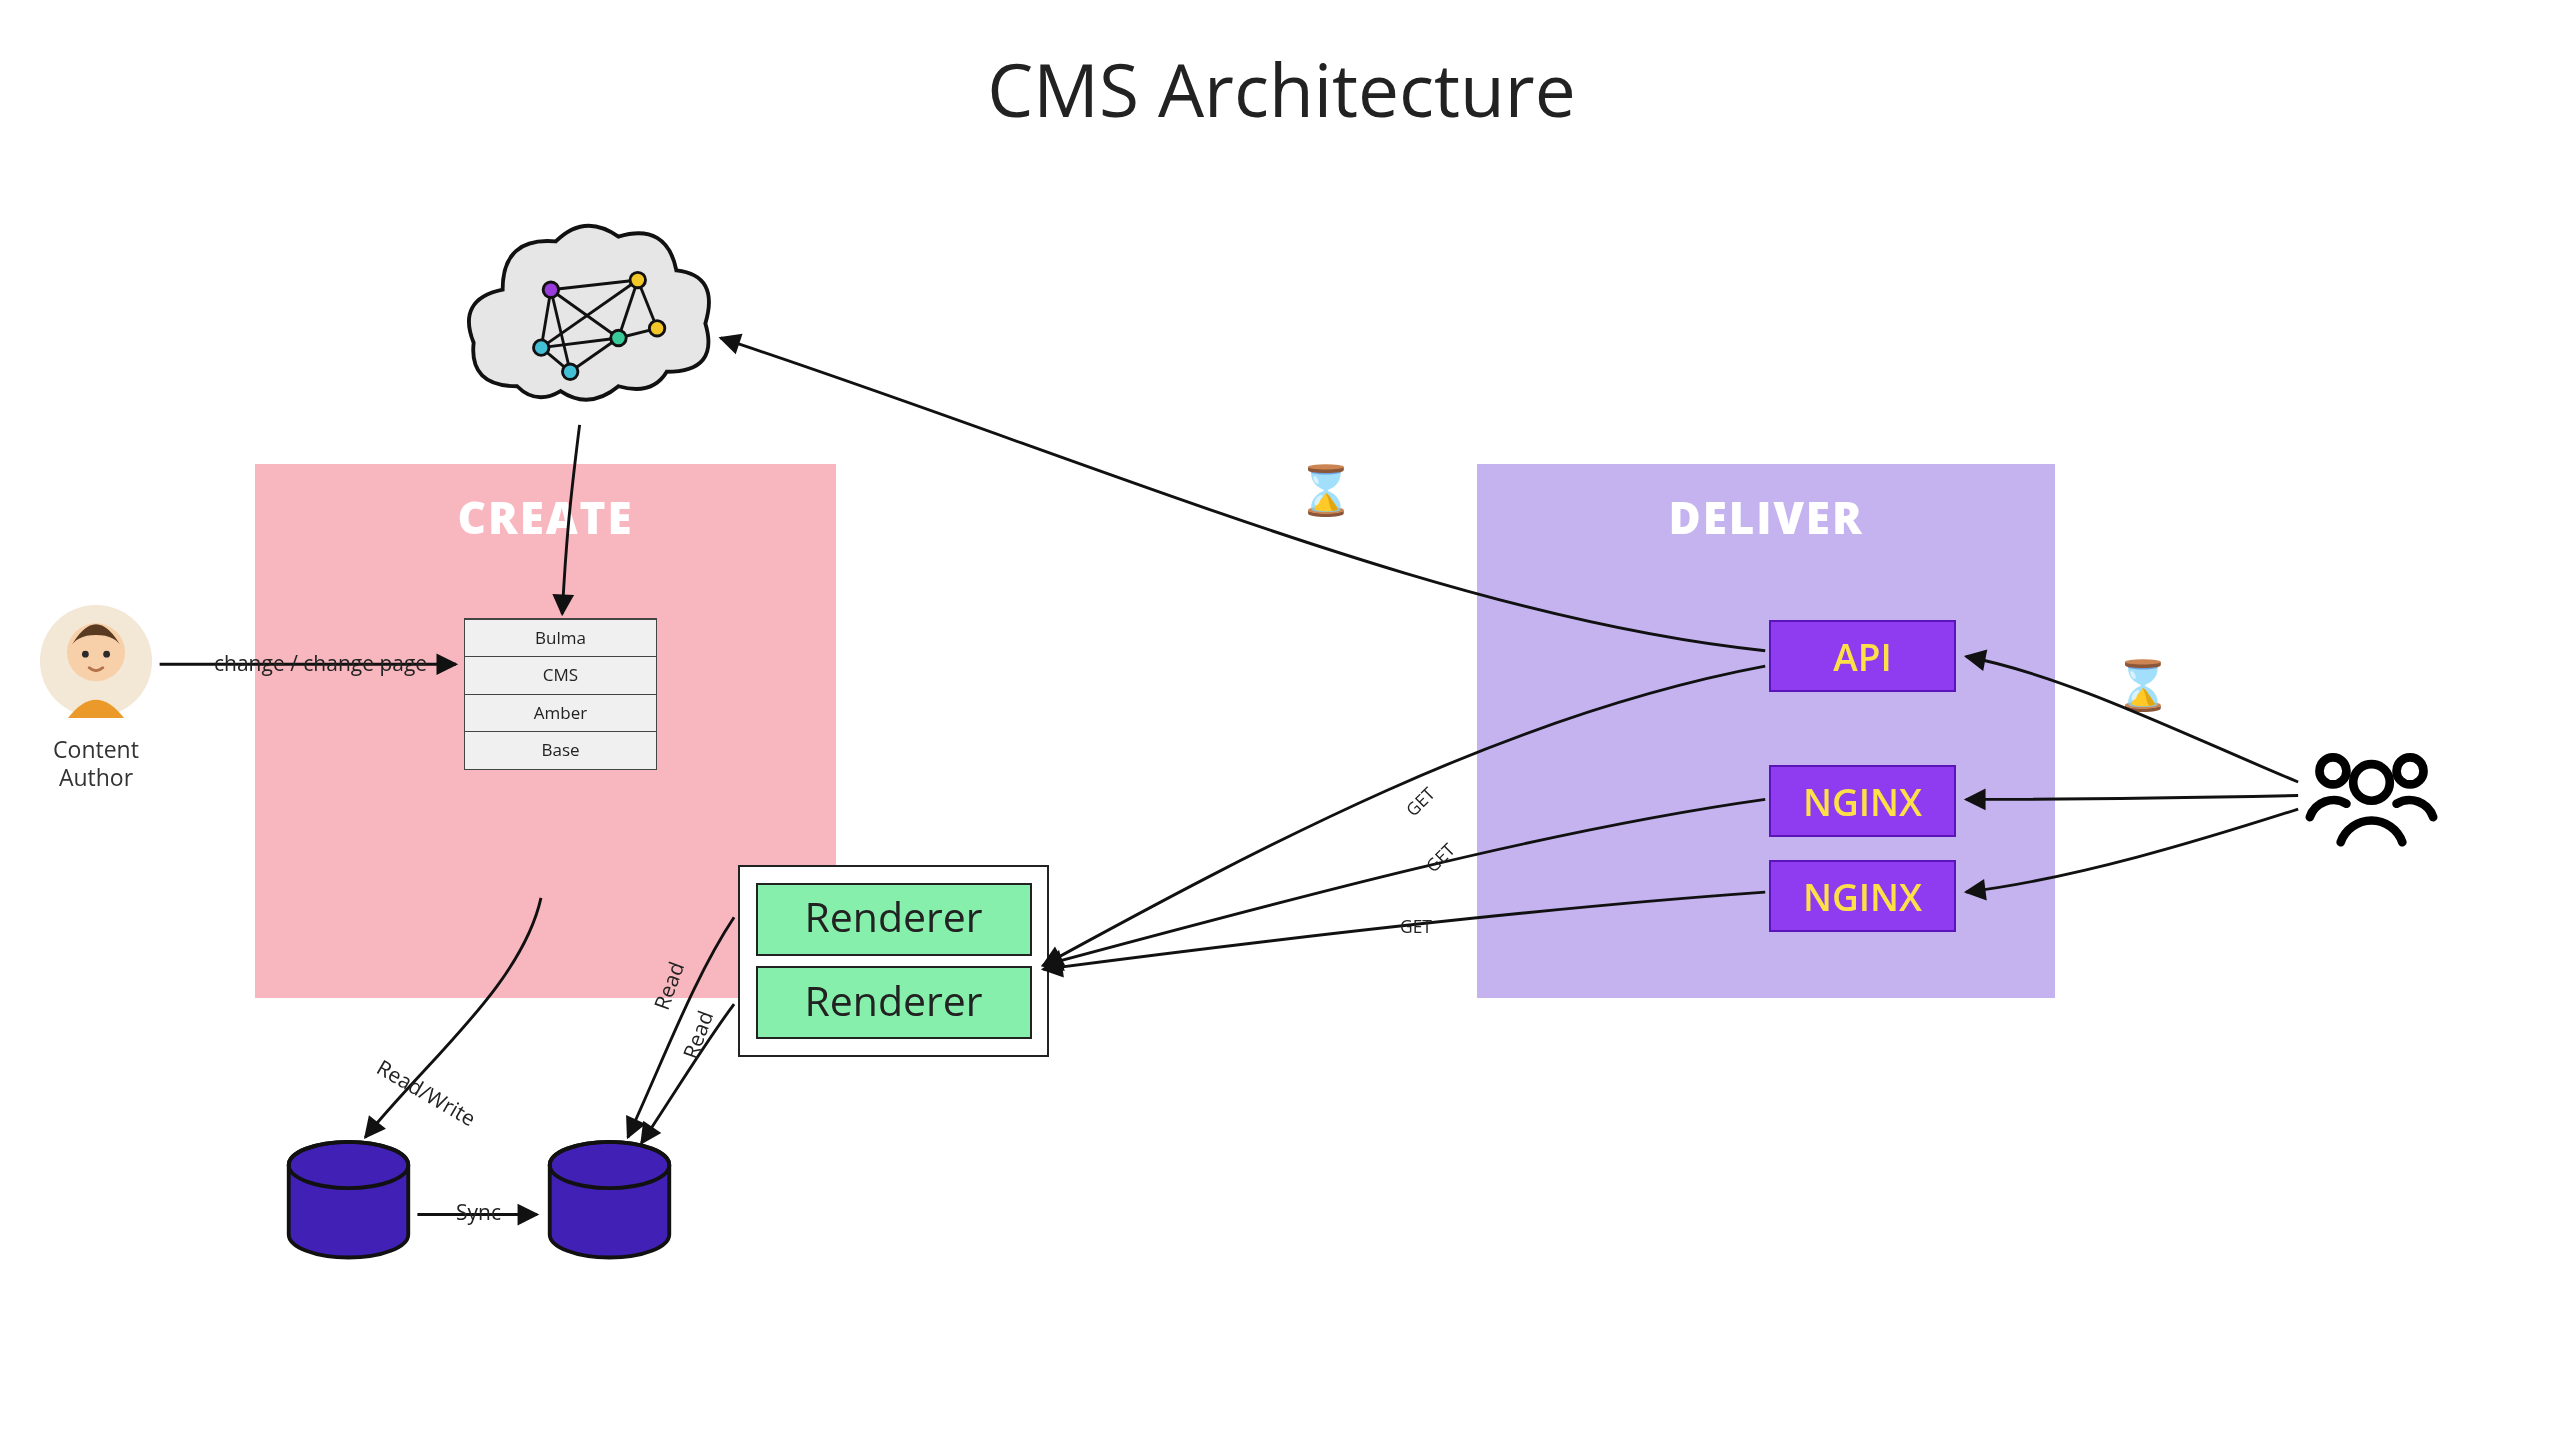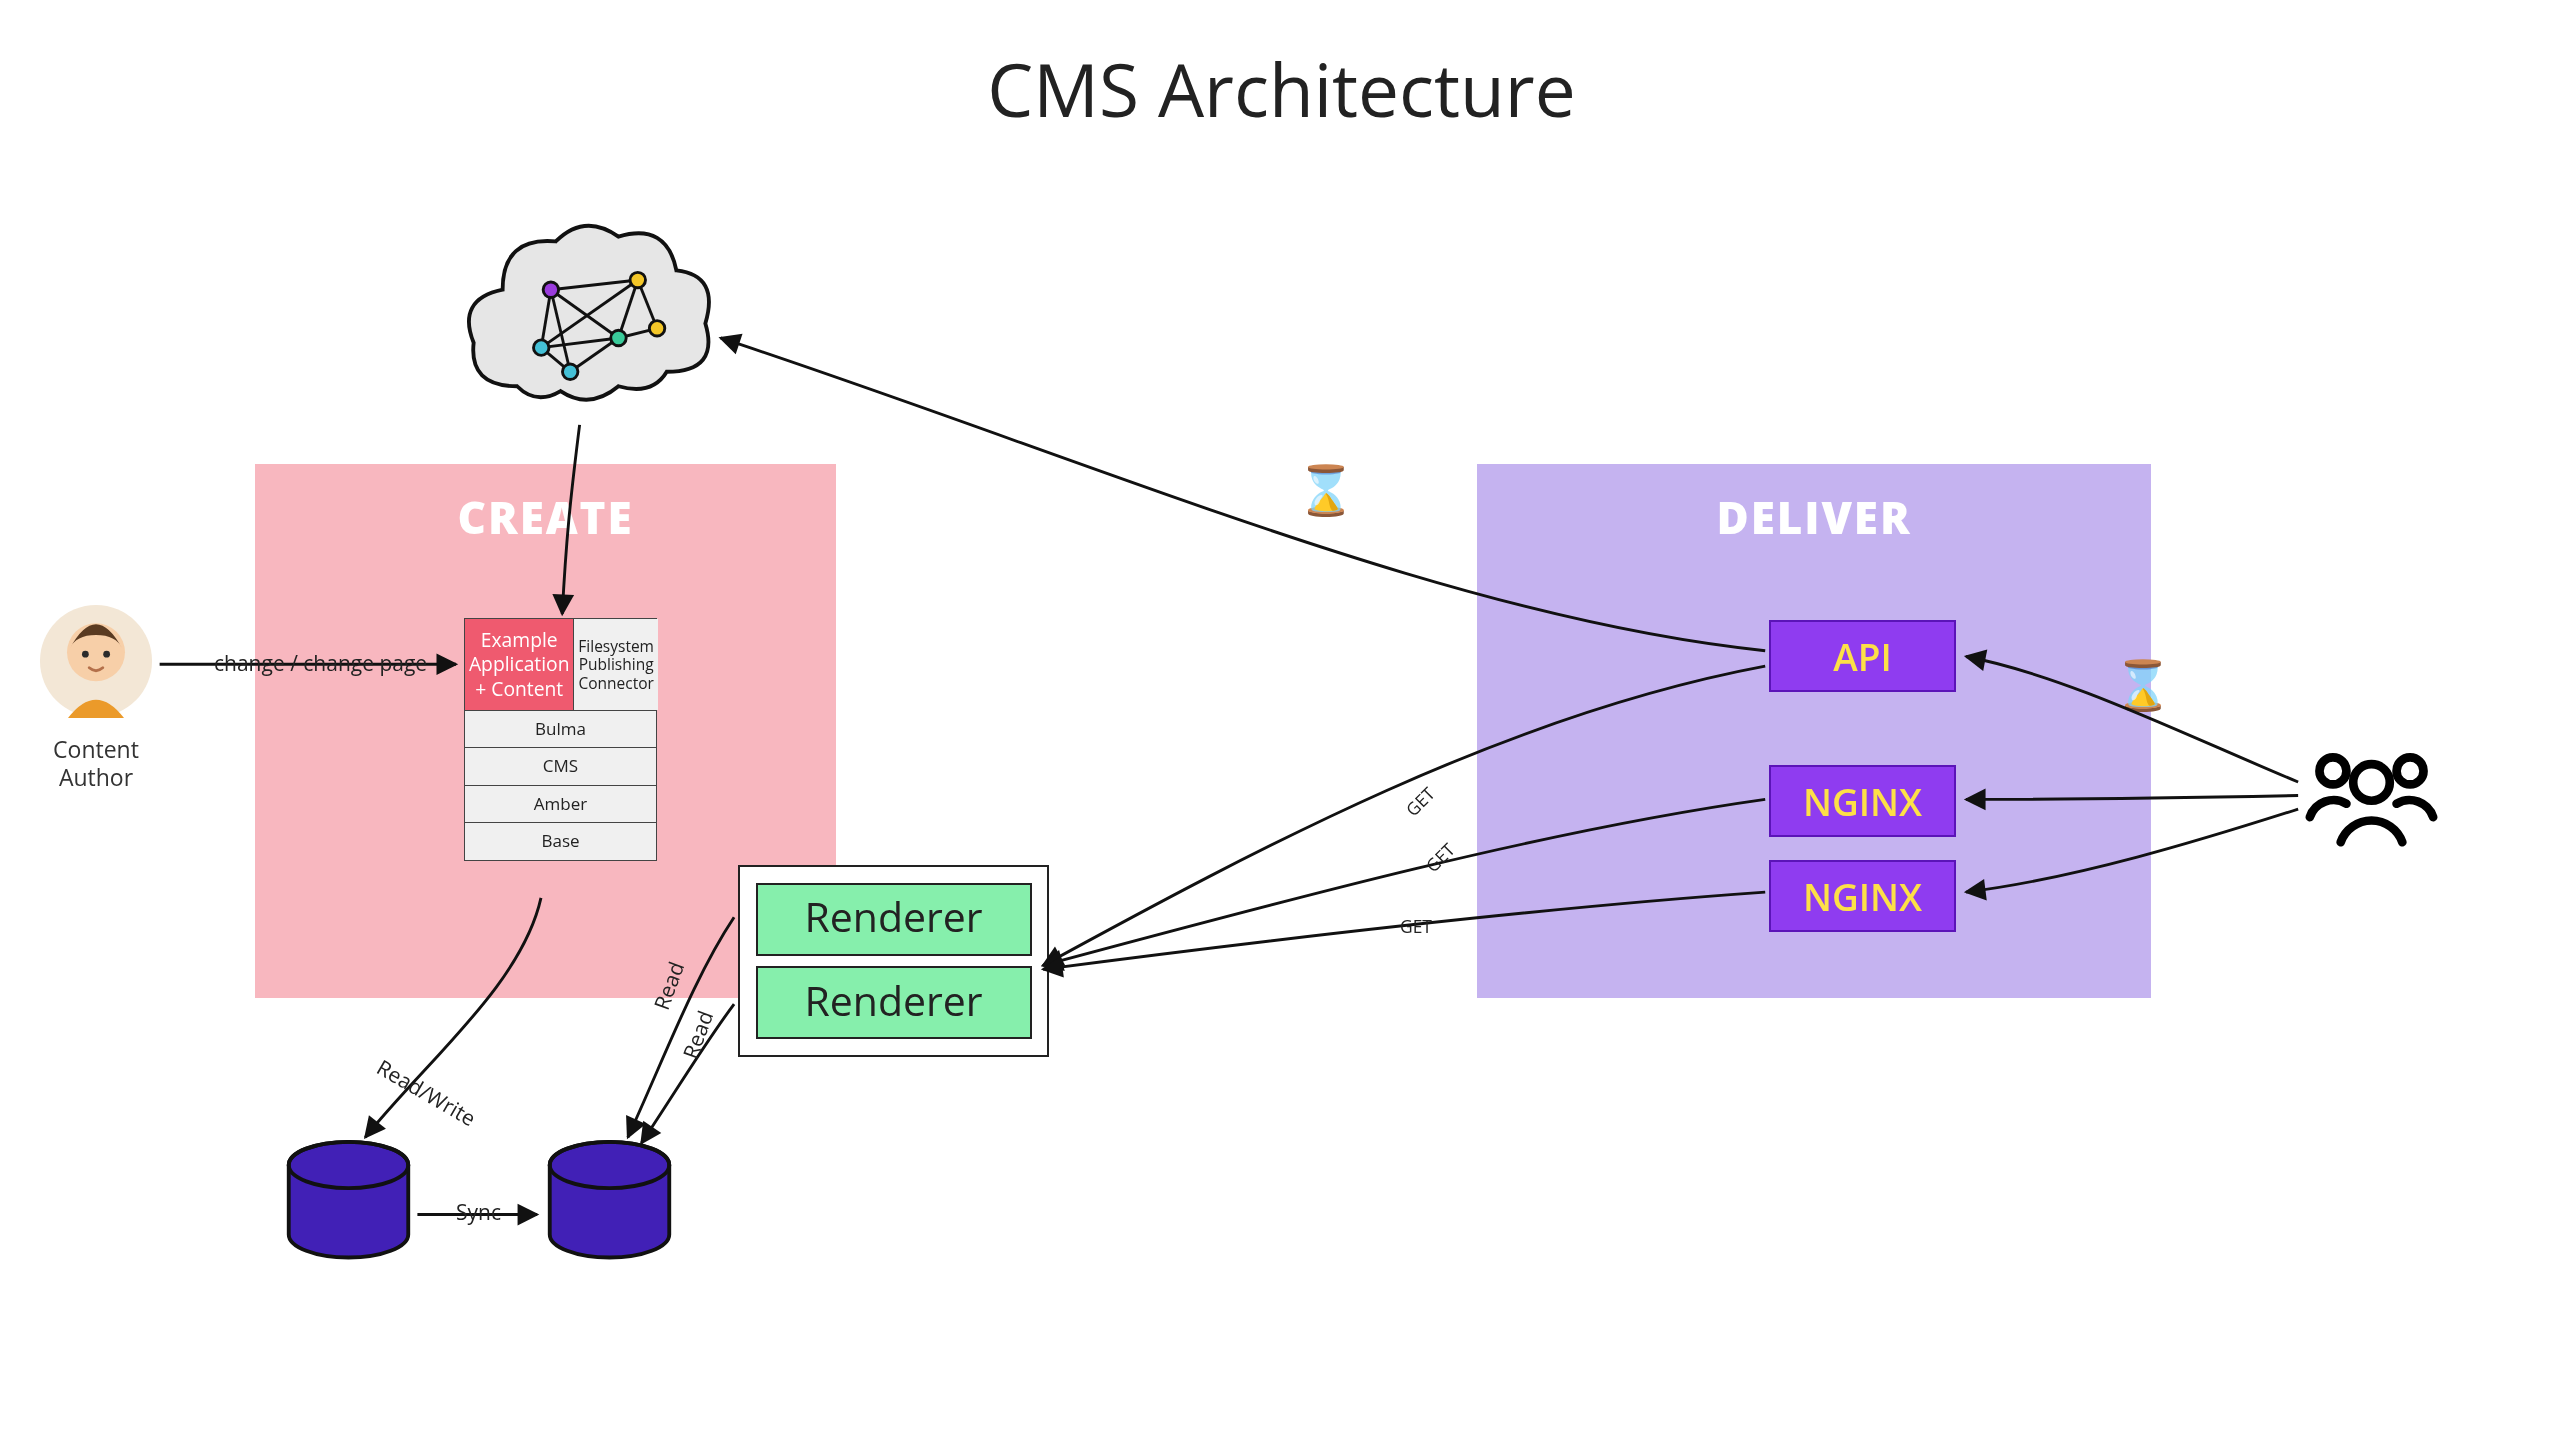--- a/index.html
+++ b/index.html
@@ -31,21 +31,21 @@
   .panel.create {
     left: 255px;
     top: 464px;
     width: 581px;
     height: 534px;
     background: #f8b7bf;
   }
   .panel.deliver {
     left: 1477px;
     top: 464px;
-    width: 674px;
+    width: 578px;
     height: 534px;
     background: #c5b3f0;
   }
   .panel-label {
     margin-top: 23px;
     font-size: 44px;
     letter-spacing: 1.9px;
   }
 
   
@@ -204,28 +204,20 @@
     <circle cx="48" cy="52" r="3.5" fill="#2b2b2b"></circle>
     <circle cx="70" cy="52" r="3.5" fill="#2b2b2b"></circle>
     <path d="M52 66 q7 6 14 0" stroke="#b4704a" stroke-width="3" fill="none" stroke-linecap="round"></path>
   </svg>
   <div class="author-label">
     <span>Content</span><br><span>Author</span>
   </div>
 </div>
 
 <div class="stack">
-  <div class="stack-top">
-    <div class="left">Example
-Application
-+ Content</div>
-    <div class="right">Filesystem
-Publishing
-Connector</div>
-  </div>
   <div class="stack-row">Bulma</div>
   <div class="stack-row">CMS</div>
   <div class="stack-row">Amber</div>
   <div class="stack-row">Base</div>
 </div>
 
 <div class="renderer-group">
   <div class="renderer-box">Renderer</div>
   <div class="renderer-box">Renderer</div>
 </div>

